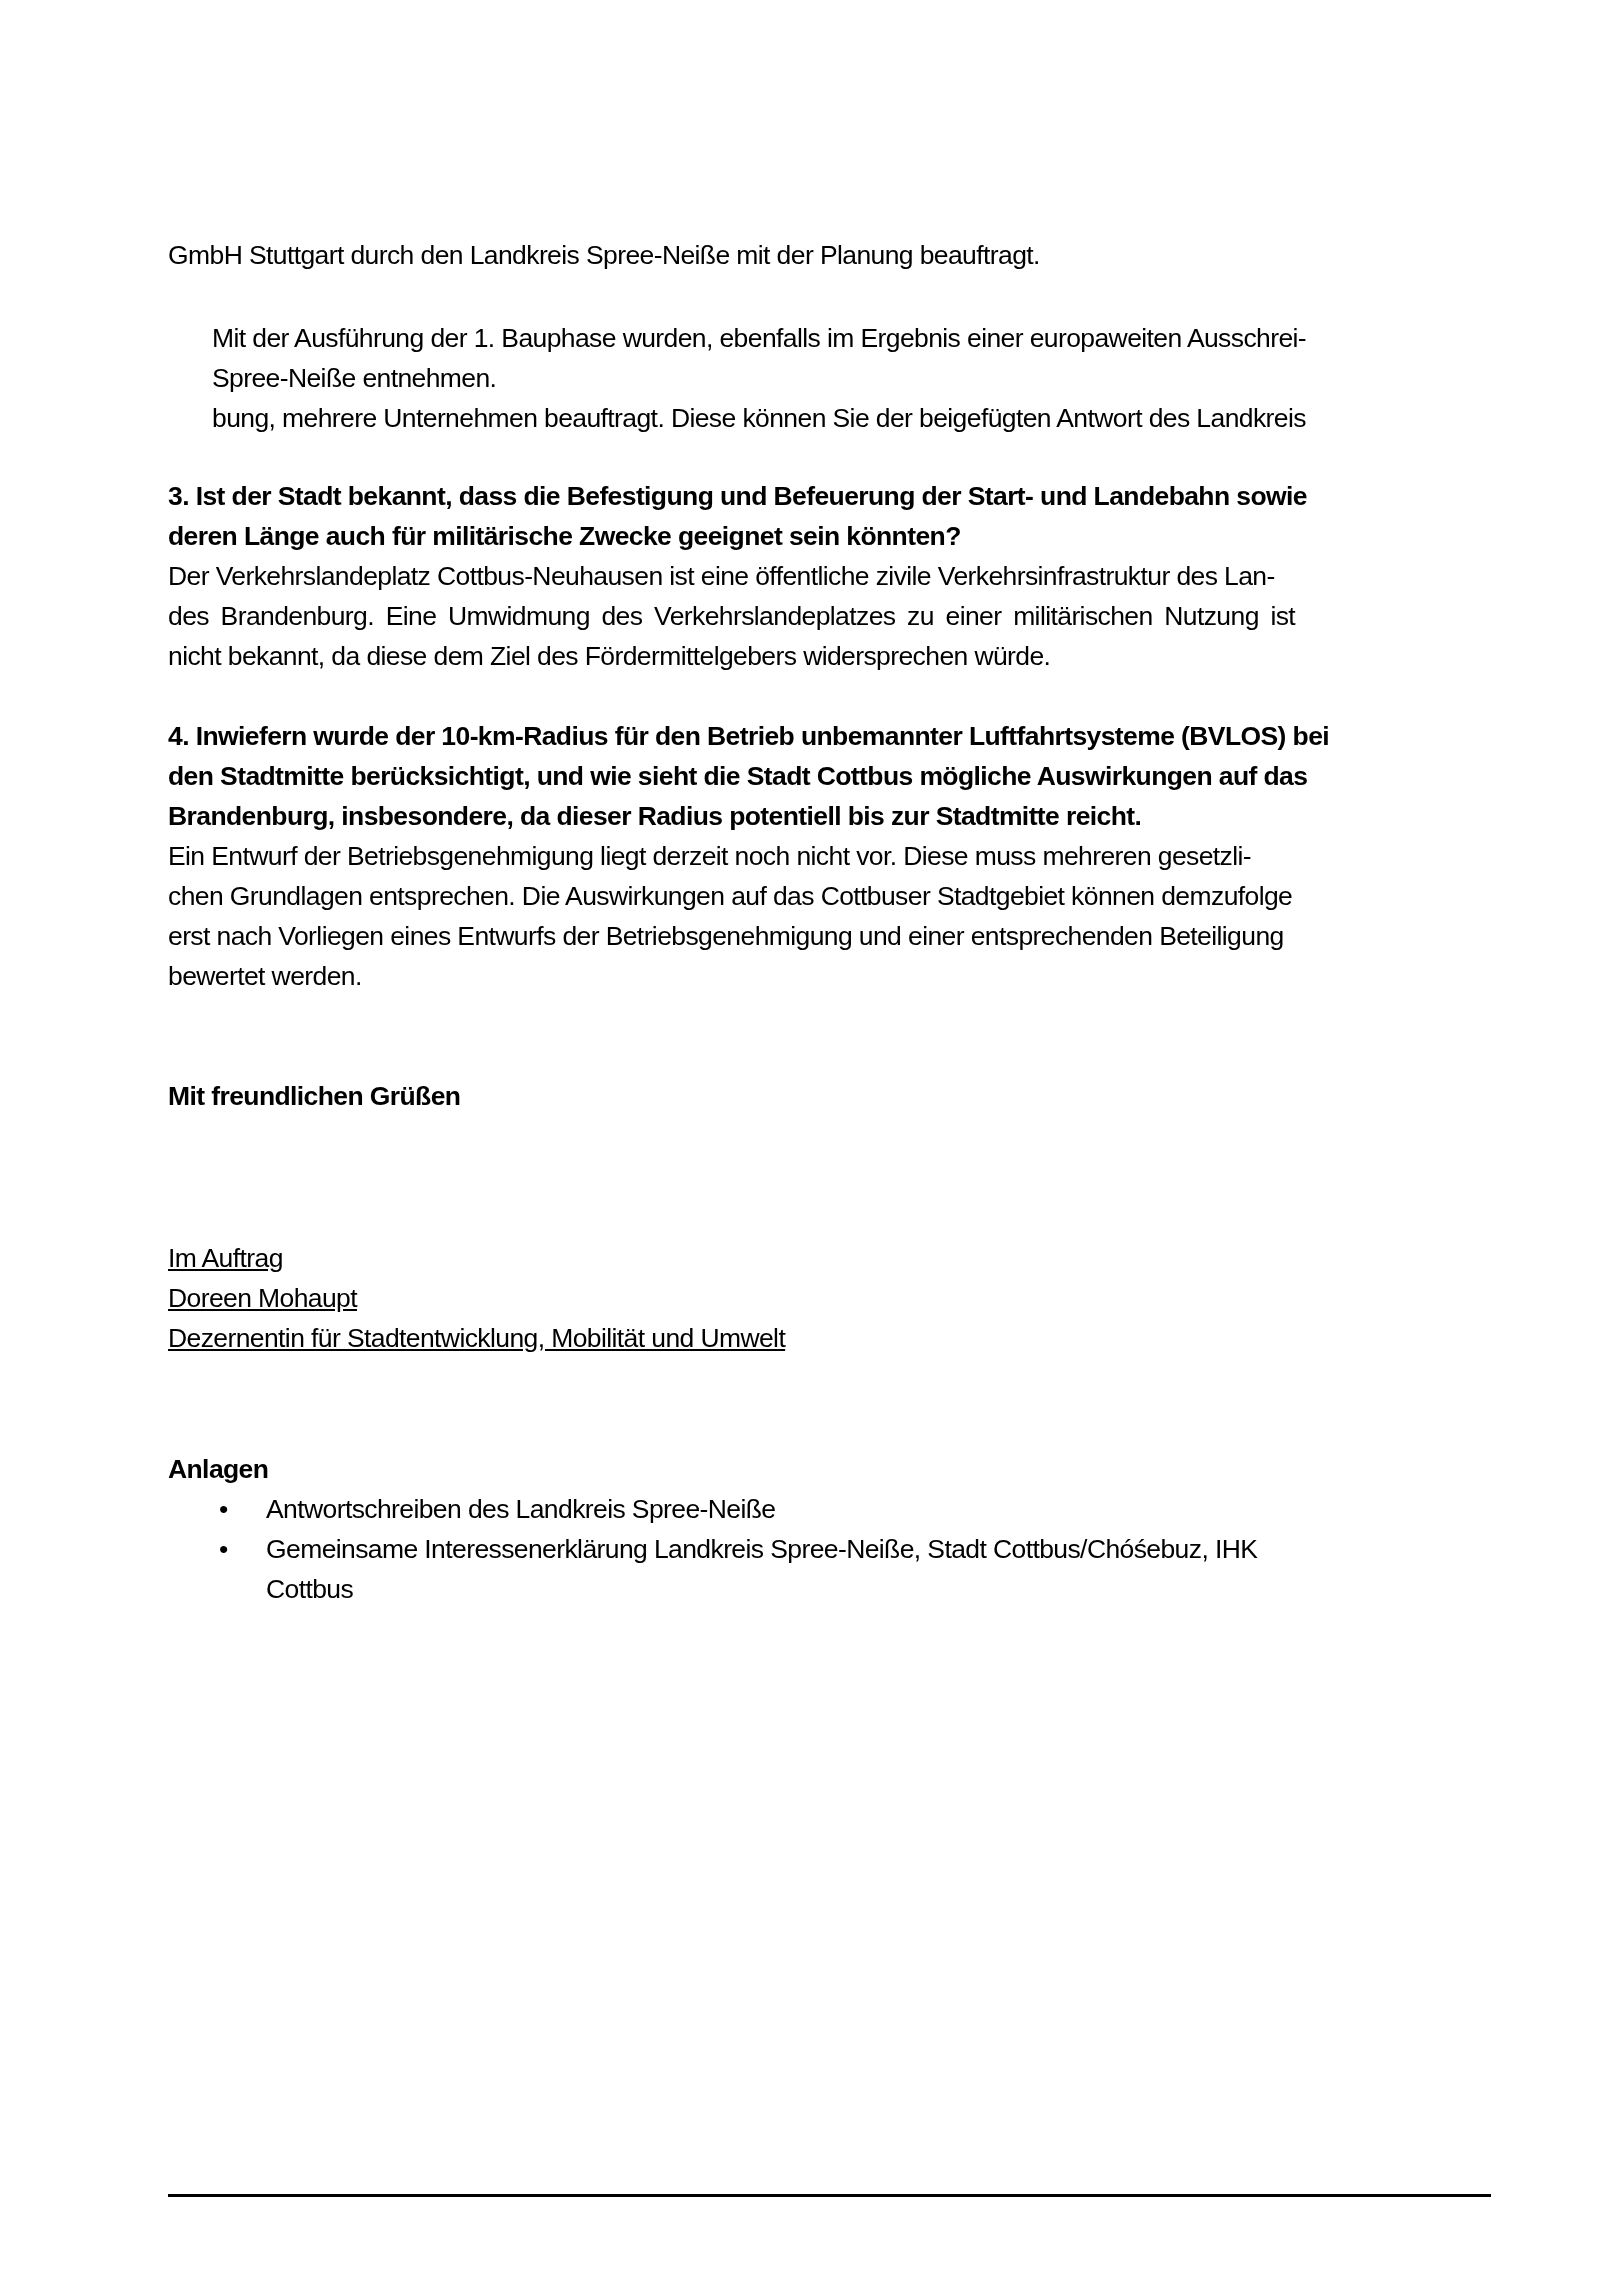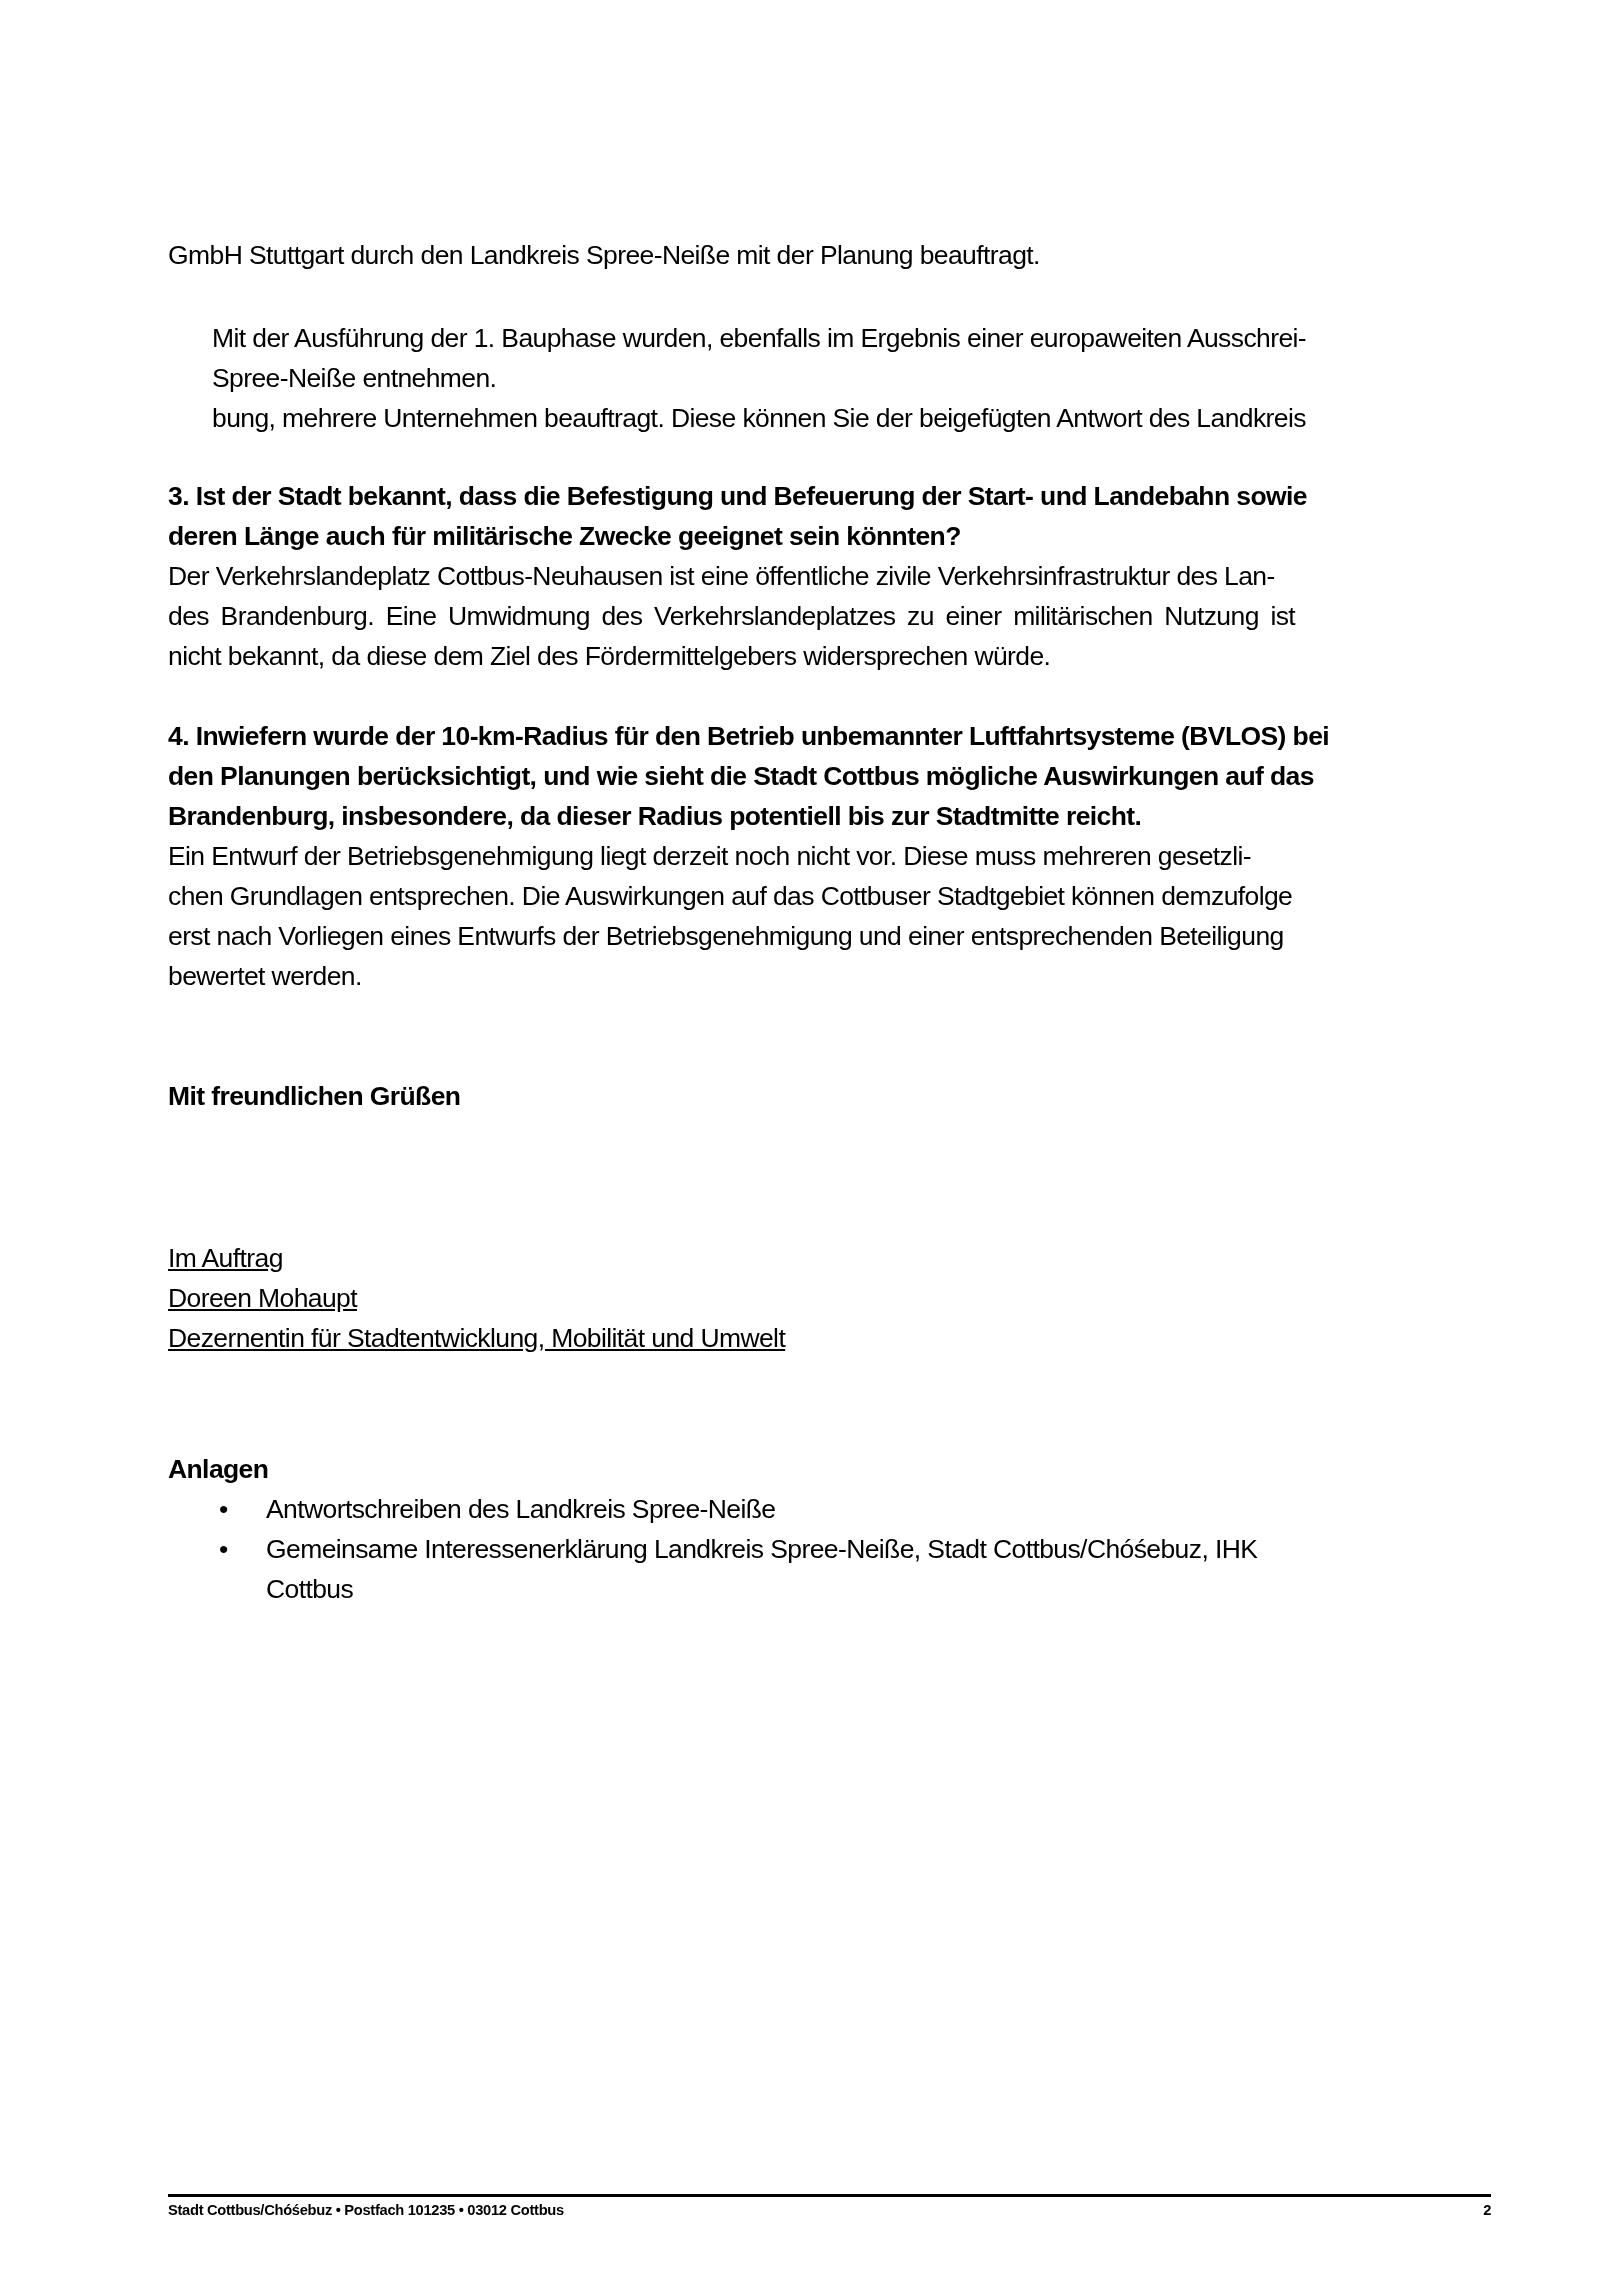--- a/index.html
+++ b/index.html
@@ -36,21 +36,21 @@
   <div class="block body-text" style="top:476px;">
     <span class="line bold">3. Ist der Stadt bekannt, dass die Befestigung und Befeuerung der Start- und Landebahn sowie</span>
     <span class="line bold">deren Länge auch für militärische Zwecke geeignet sein könnten?</span>
     <span class="line">Der Verkehrslandeplatz Cottbus-Neuhausen ist eine öffentliche zivile Verkehrsinfrastruktur des Lan-</span>
     <span class="line" style="word-spacing:4.9px;">des Brandenburg. Eine Umwidmung des Verkehrslandeplatzes zu einer militärischen Nutzung ist</span>
     <span class="line">nicht bekannt, da diese dem Ziel des Fördermittelgebers widersprechen würde.</span>
   </div>
 
   <div class="block body-text" style="top:716px;">
     <span class="line bold">4. Inwiefern wurde der 10-km-Radius für den Betrieb unbemannter Luftfahrtsysteme (BVLOS) bei</span>
-    <span class="line bold">den Planungen berücksichtigt, und wie sieht die Stadt Cottbus mögliche Auswirkungen auf das</span>
+    <span class="line bold">den Stadtmitte berücksichtigt, und wie sieht die Stadt Cottbus mögliche Auswirkungen auf das</span>
     <span class="line bold">Brandenburg, insbesondere, da dieser Radius potentiell bis zur Stadtmitte reicht.</span>
     <span class="line">Ein Entwurf der Betriebsgenehmigung liegt derzeit noch nicht vor.  Diese muss mehreren gesetzli-</span>
     <span class="line">chen Grundlagen entsprechen. Die Auswirkungen auf das Cottbuser Stadtgebiet können demzufolge</span>
     <span class="line">erst nach Vorliegen eines Entwurfs der Betriebsgenehmigung und einer entsprechenden Beteiligung</span>
     <span class="line">bewertet werden.</span>
   </div>
 
   <div class="block body-text" style="top:1076px;font-weight:bold;">
     <span class="line">Mit freundlichen Grüßen</span>
   </div>
@@ -70,19 +70,15 @@
       </li>
       <li>
         <span class="bullet">•</span>
         <span class="line">Gemeinsame Interessenerklärung Landkreis Spree-Neiße, Stadt Cottbus/Chóśebuz, IHK</span>
         <span class="line">Cottbus</span>
       </li>
     </ul>
   </div>
 
   <div class="footer-rule"></div>
-  <div class="footer">
-    <span>Stadt Cottbus/Chóśebuz • Postfach 101235 • 03012 Cottbus</span>
-    <span>2</span>
-  </div>
 
 </div>
 
 
 </body></html>

